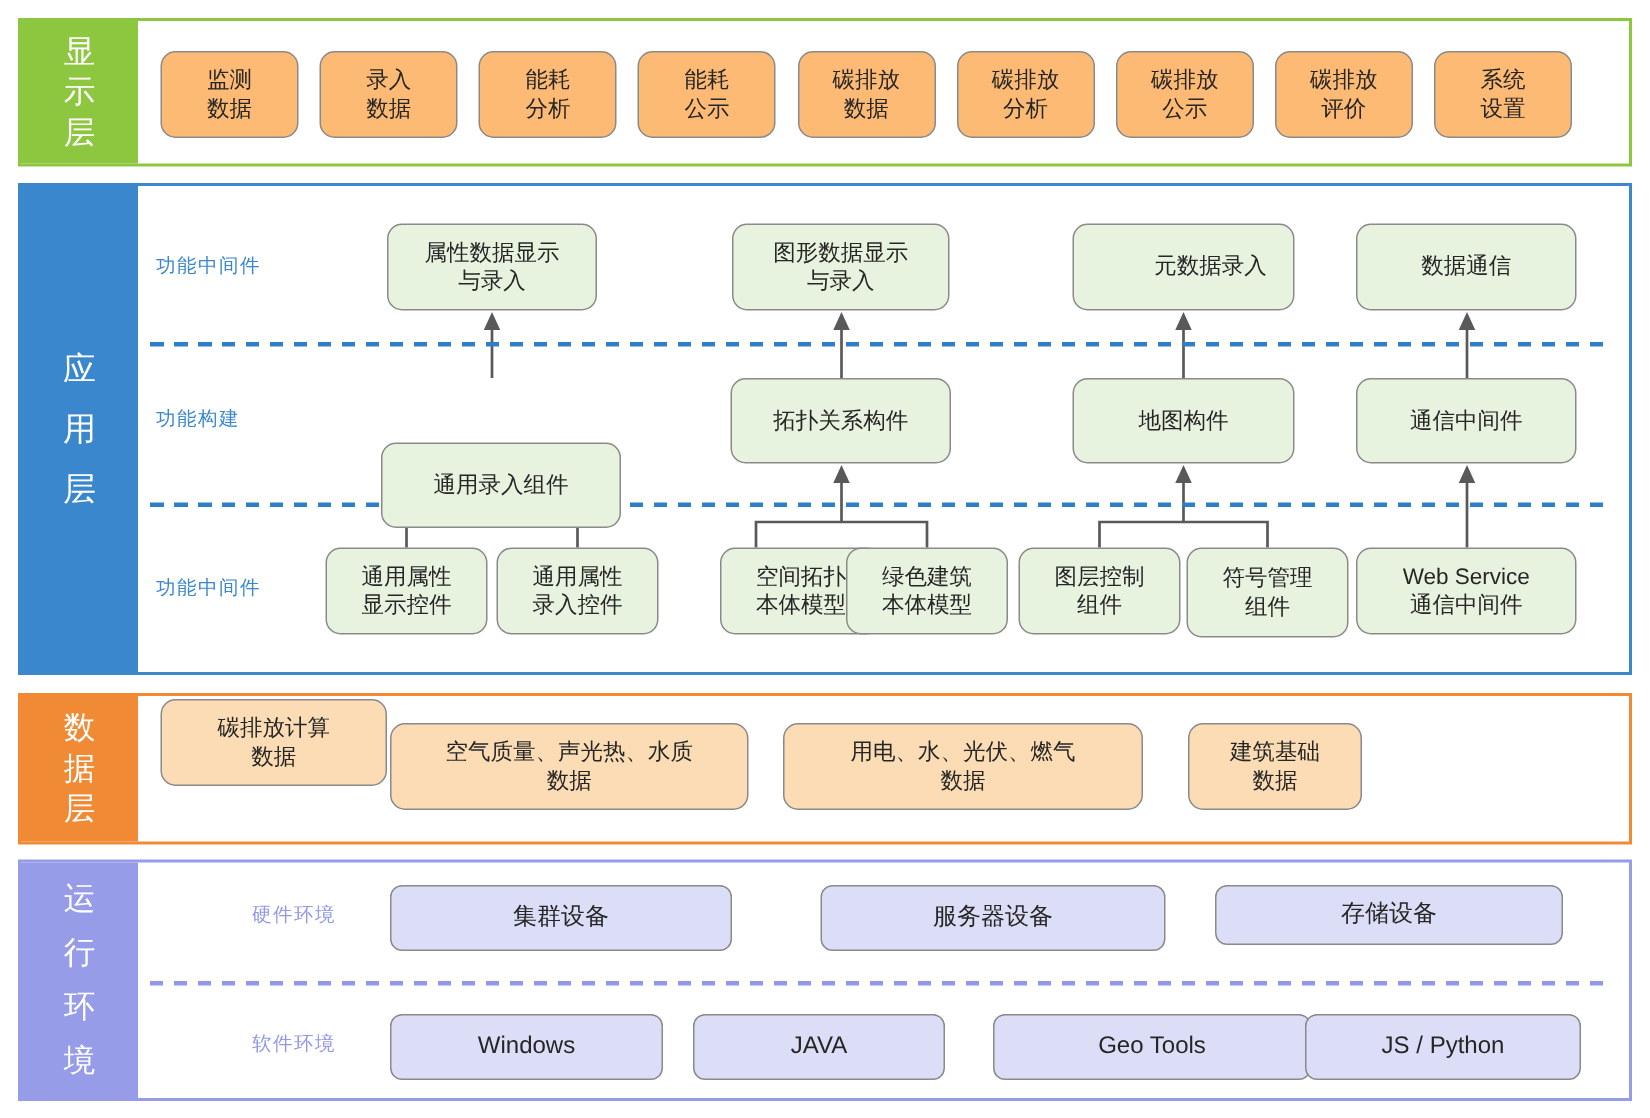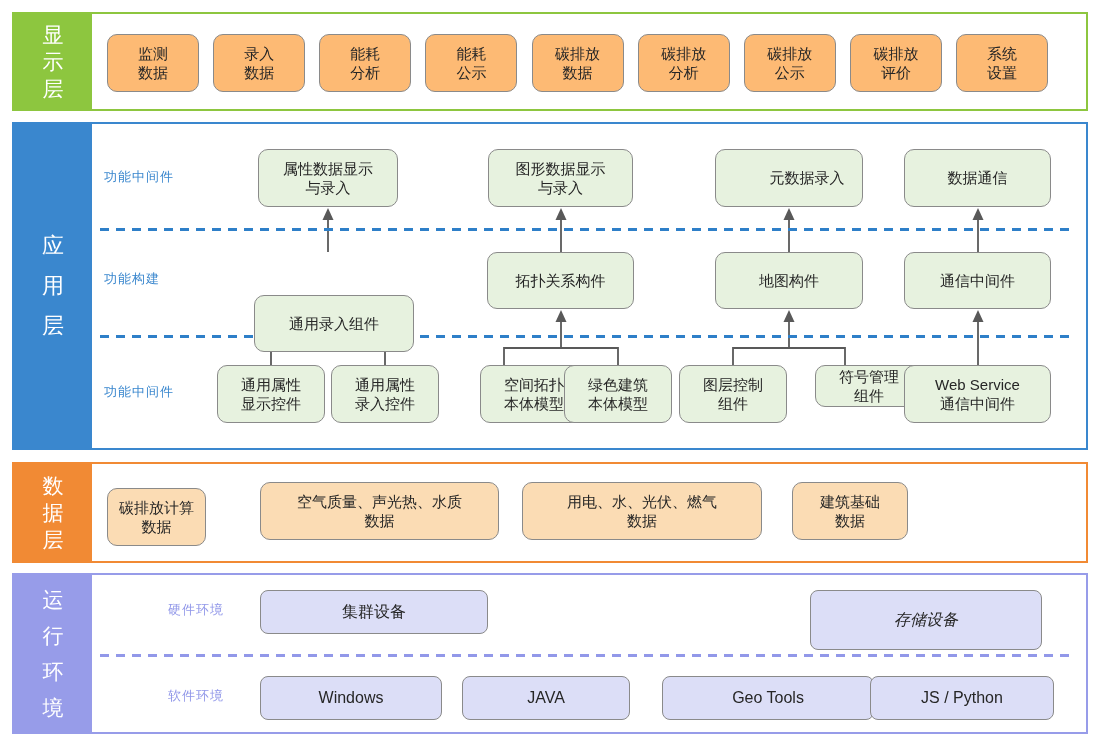--- a/index.html
+++ b/index.html
@@ -117,49 +117,50 @@
     <div class="box ag" style="left:203px;top:241px;width:108px;height:58px;">通用属性
 显示控件</div>
     <div class="box ag" style="left:317px;top:241px;width:108px;height:58px;">通用属性
 录入控件</div>
     <div class="box ag" style="left:436px;top:241px;width:108px;height:58px;margin-left:30px;">空间拓扑
 本体模型</div>
     <div class="box ag" style="left:550px;top:241px;width:108px;height:58px;">绿色建筑
 本体模型</div>
     <div class="box ag" style="left:665px;top:241px;width:108px;height:58px;">图层控制
 组件</div>
-    <div class="box ag" style="left:801px;top:241px;width:108px;height:42px;">符号管理
+    <div class="box ag" style="left:777px;top:241px;width:108px;height:60px;">符号管理
 组件</div>
     <div class="box ag" style="left:890px;top:241px;width:147px;height:58px;">Web Service
 通信中间件</div>
   </div>
 
   <div class="layer data">
     <div class="side orange">数
 据
 层</div>
-    <div class="box o" style="left:93px;top:24px;width:99px;height:58px;">碳排放计算
+    <div class="box o" style="left:93px;top:2px;width:151px;height:58px;">碳排放计算
 数据</div>
     <div class="box o" style="left:246px;top:18px;width:239px;height:58px;">空气质量、声光热、水质
 数据</div>
     <div class="box o" style="left:508px;top:18px;width:240px;height:58px;">用电、水、光伏、燃气
 数据</div>
     <div class="box o" style="left:778px;top:18px;width:116px;height:58px;">建筑基础
 数据</div>
   </div>
 
   <div class="layer runtime">
     <div class="side purple">运
 行
 环
 境</div>
 
     <div class="sublabel purple" style="left:90px;top:26px;">硬件环境</div>
     <div class="box p" style="left:246px;top:15px;width:228px;height:44px;">集群设备</div>
-    <div class="box p" style="left:796px;top:15px;width:232px;height:60px;font-style:italic;">存储设备</div>
+    <div class="box p" style="left:533px;top:15px;width:230px;height:44px;">服务器设备</div>
+    <div class="box p" style="left:796px;top:15px;width:232px;height:40px;">存储设备</div>
 
     <div class="dash purple" style="left:86px;right:12px;top:79px;"></div>
 
     <div class="sublabel purple" style="left:90px;top:112px;">软件环境</div>
     <div class="box p" style="left:246px;top:101px;width:182px;height:44px;">Windows</div>
     <div class="box p" style="left:448px;top:101px;width:168px;height:44px;">JAVA</div>
     <div class="box p" style="left:648px;top:101px;width:212px;height:44px;">Geo Tools</div>
     <div class="box p" style="left:856px;top:101px;width:184px;height:44px;">JS / Python</div>
   </div>
 

